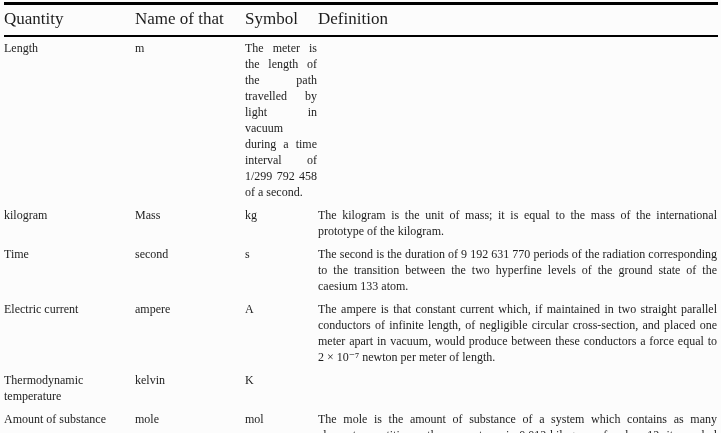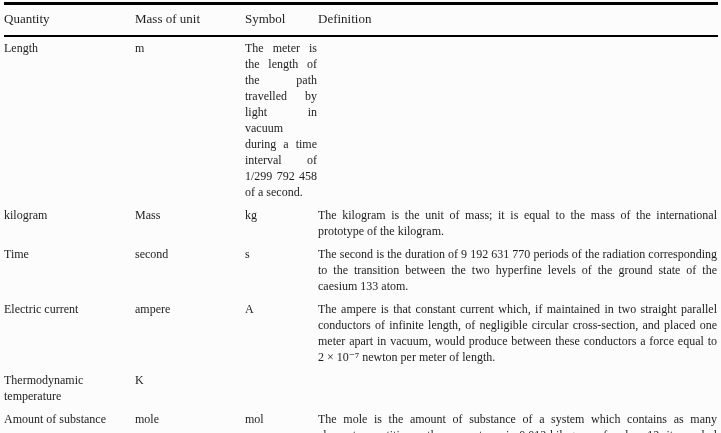--- a/index.html
+++ b/index.html
@@ -37,33 +37,33 @@
   .cell {
     font-size: 12px;
     line-height: 16px;
     padding-right: 8px;
   }
   .cell.def {
     text-align: justify;
     padding-right: 1px;
   }
   .header-row .cell {
-    font-size: 13px;
+    font-size: 17px;
   }
 </style>
 </head>
 <body>
 
 <div class="table-wrap">
 
   <div class="rule-thick"></div>
 
   <div class="row header-row">
     <div class="cell">Quantity</div>
-    <div class="cell">Mass of unit</div>
+    <div class="cell">Name of that</div>
     <div class="cell">Symbol</div>
     <div class="cell">Definition</div>
   </div>
 
   <div class="rule-thin"></div>
 
   <div class="row">
     <div class="cell">Length</div>
     <div class="cell">m</div>
     <div class="cell def">The meter is the length of the path travelled by light in vacuum during a time interval of 1/299&nbsp;792&nbsp;458 of a second.</div>
@@ -85,20 +85,21 @@
 
   <div class="row">
     <div class="cell">Electric current</div>
     <div class="cell">ampere</div>
     <div class="cell">A</div>
     <div class="cell def">The ampere is that constant current which, if maintained in two straight parallel conductors of infinite length, of negligible circular cross-section, and placed one meter apart in vacuum, would produce between these conductors a force equal to 2&nbsp;×&nbsp;10⁻⁷ newton per meter of length.</div>
   </div>
 
   <div class="row">
     <div class="cell">Thermodynamic temperature</div>
+    <div class="cell">kelvin</div>
     <div class="cell">K</div>
   </div>
 
   <div class="row">
     <div class="cell">Amount of substance</div>
     <div class="cell">mole</div>
     <div class="cell">mol</div>
     <div class="cell def">The mole is the amount of substance of a system which contains as many elementary entities as there are atoms in 0.012 kilogram of carbon 12; its symbol is ‘mol.’ When the mole is used, the elementary entities must be specified and may be atoms, molecules, ions, electrons, other particles, or specified groups of such particles.</div>
   </div>
 

